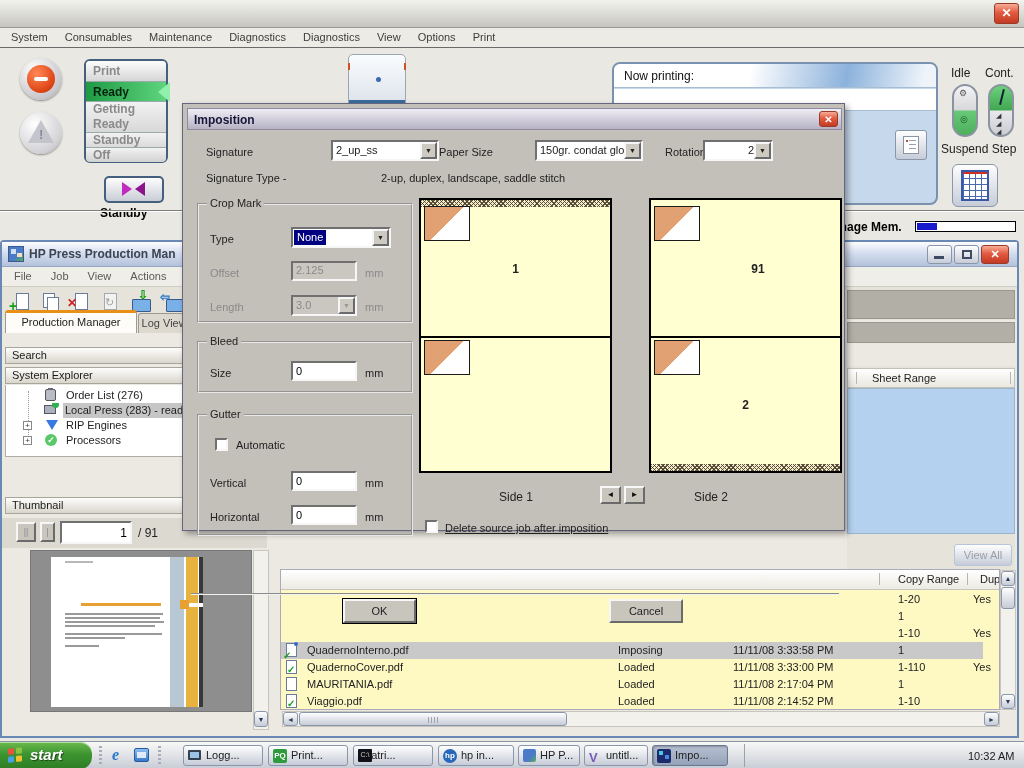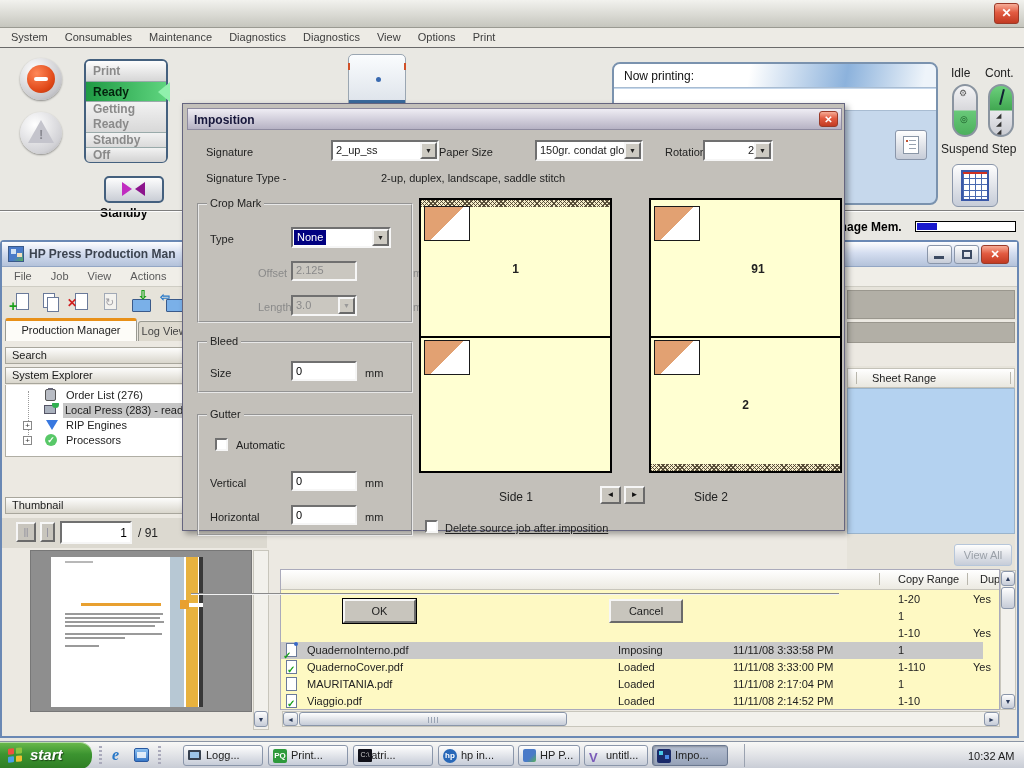--- a/index.html
+++ b/index.html
@@ -2,21 +2,21 @@
 <html><head>
 <meta charset="utf-8">
 <style>
   html,body{margin:0;padding:0;background:#555;}
   *{box-sizing:border-box;}
   #screen{position:relative;width:1024px;height:768px;overflow:hidden;
     font-family:"Liberation Sans",sans-serif;font-size:11px;color:#222;
     background:#e9e8e3;}
   .a{position:absolute;}
   .b{font-weight:bold;}
-  .gray{color:#8a8a8a;margin-left:48px;}
+  .gray{color:#8a8a8a;}
   
   .sunk{border:2px solid;border-color:#707070 #f6f6f6 #f6f6f6 #707070;background:#fff;}
   .rais{border:2px solid;border-color:#f6f6f6 #6a6a6a #6a6a6a #f6f6f6;background:#c8c5bd;}
   .groove{border:2px groove #e8e8e8;}
   
   .xpb{background:linear-gradient(#fefefe,#dfe2e8 55%,#c6ccd8);border:1px solid #8a96aa;border-radius:3px;}
   .redx{background:linear-gradient(#f6ac96,#e25b41 45%,#c23a22);border:1px solid #9a3a28;border-radius:3px;
     color:#fff;font-weight:bold;text-align:center;}
   .combo{background:#fff;border:2px solid;border-color:#707070 #f6f6f6 #f6f6f6 #707070;overflow:hidden;white-space:nowrap;}
   .cbtn{position:absolute;right:0;top:0;bottom:0;width:17px;background:#cdcac2;
@@ -188,21 +188,21 @@
       </div>
       <div class="a" style="left:158px;top:3px;width:28px;height:27px;">
         <div class="a" style="left:6px;top:9px;width:19px;height:13px;background:#7ab0e8;border:1px solid #3a5a8a;border-radius:1px;"></div>
         <span class="a b" style="left:0px;top:0px;color:#2878c8;font-size:12px;">⇦</span>
       </div>
     </div>
 
     <div class="a" style="left:845px;top:48px;width:168px;height:29px;background:#b2afa6;border:1px solid #9a978e;"></div>
     <div class="a" style="left:845px;top:80px;width:168px;height:21px;background:#b2afa6;border:1px solid #9a978e;"></div>
 
-    <div class="a" style="left:0;top:76px;width:220px;height:23px;padding-left:24px;">
+    <div class="a" style="left:0;top:68px;width:220px;height:23px;padding-left:24px;">
       <div class="a" style="left:3px;top:0;width:132px;height:23px;background:#fdfcf8;border:1px solid #9a9a92;border-bottom:none;border-top:3px solid #e89018;border-radius:3px 3px 0 0;text-align:center;line-height:19px;">Production Manager</div>
       <div class="a" style="left:136px;top:3px;width:62px;height:20px;background:#ddd9ce;border:1px solid #9a9a92;border-bottom:none;border-radius:3px 3px 0 0;text-align:center;line-height:18px;color:#444;">Log Viewer</div>
     </div>
 
     <div class="a sbar" style="left:3px;top:105px;width:178px;height:17px;">Search</div>
     <div class="a sbar" style="left:3px;top:125px;width:178px;height:17px;">System Explorer</div>
 
     <div class="a" style="left:3px;top:143px;width:178px;height:72px;background:#fff;border:1px solid #b0aea4;border-top:none;">
       <div class="a" style="left:22px;top:6px;width:0;height:52px;border-left:1px dotted #9a9a9a;"></div>
       <div class="treerow a" style="left:0;top:3px;width:176px;padding-left:40px;">

